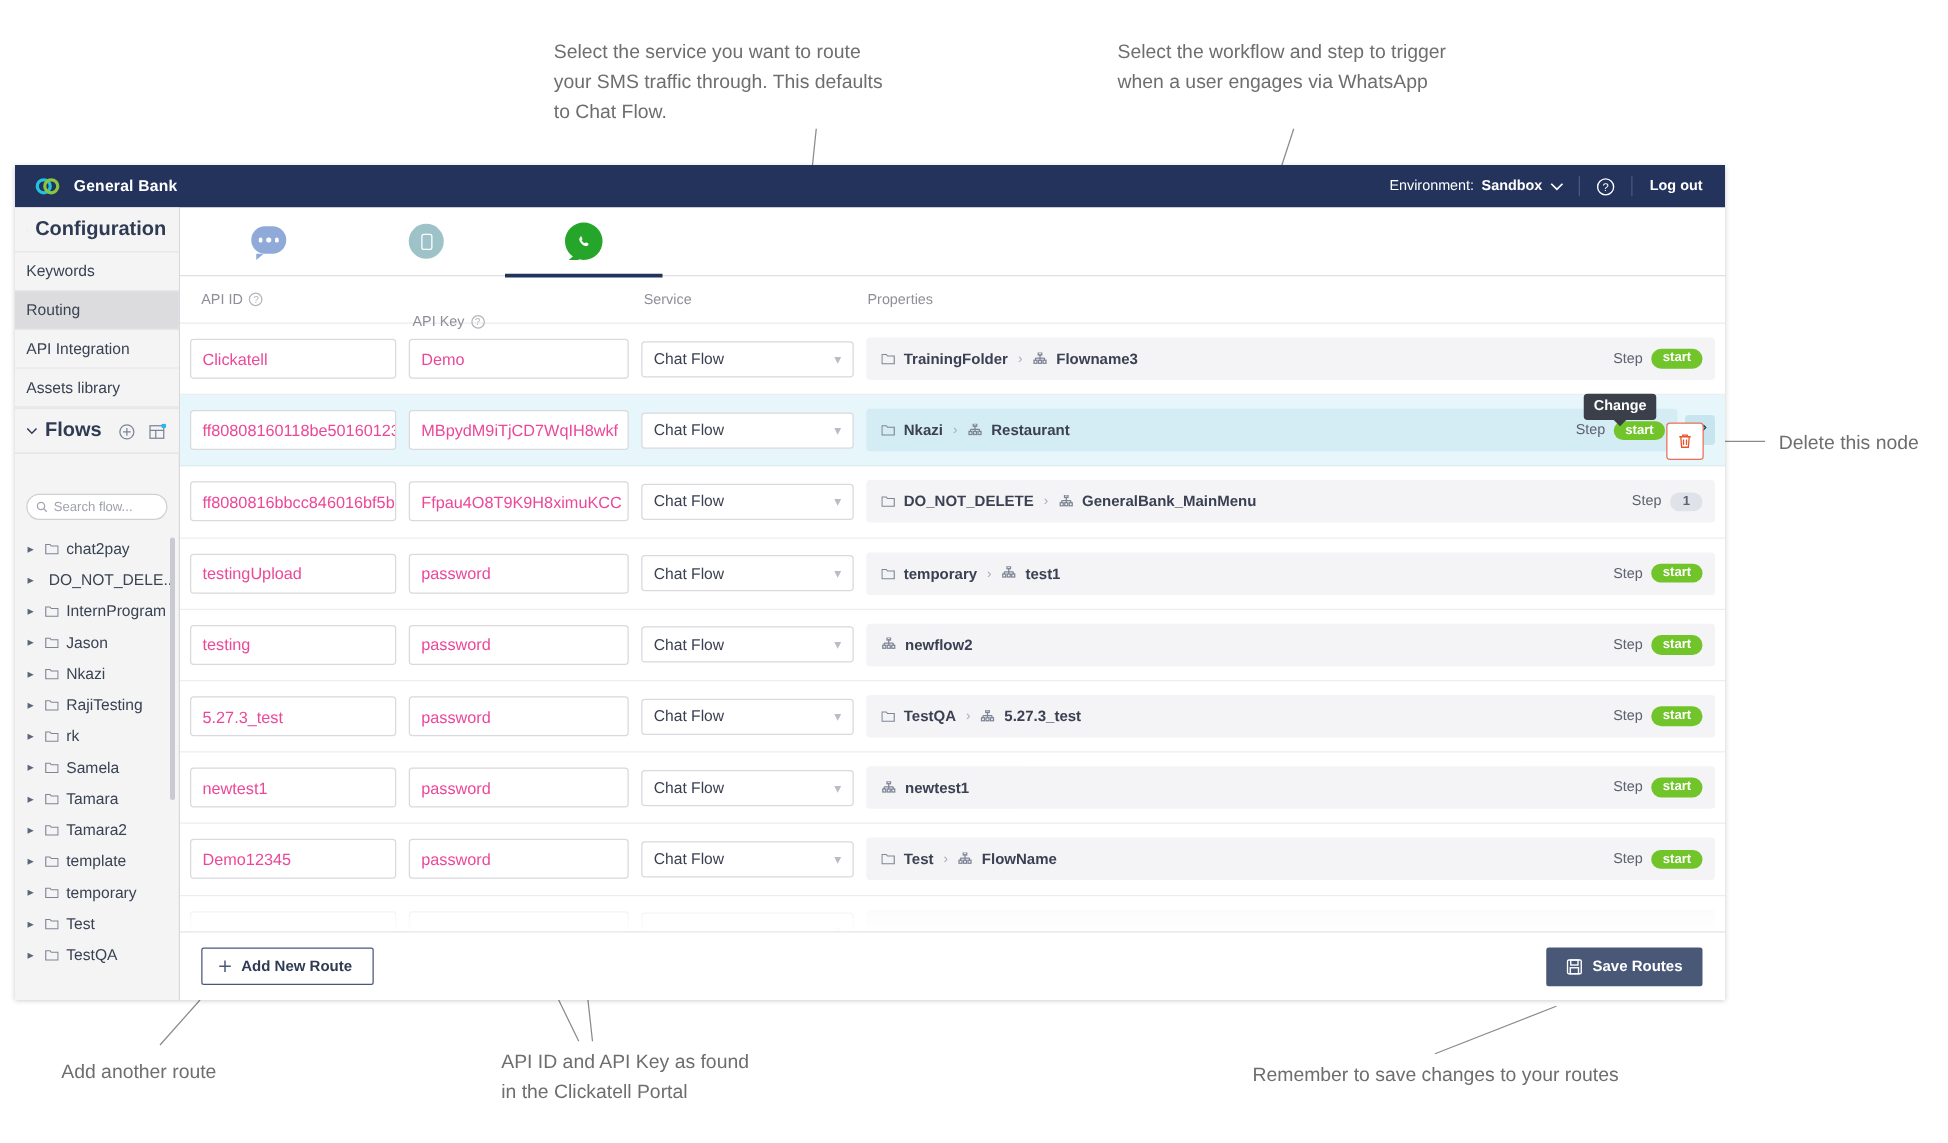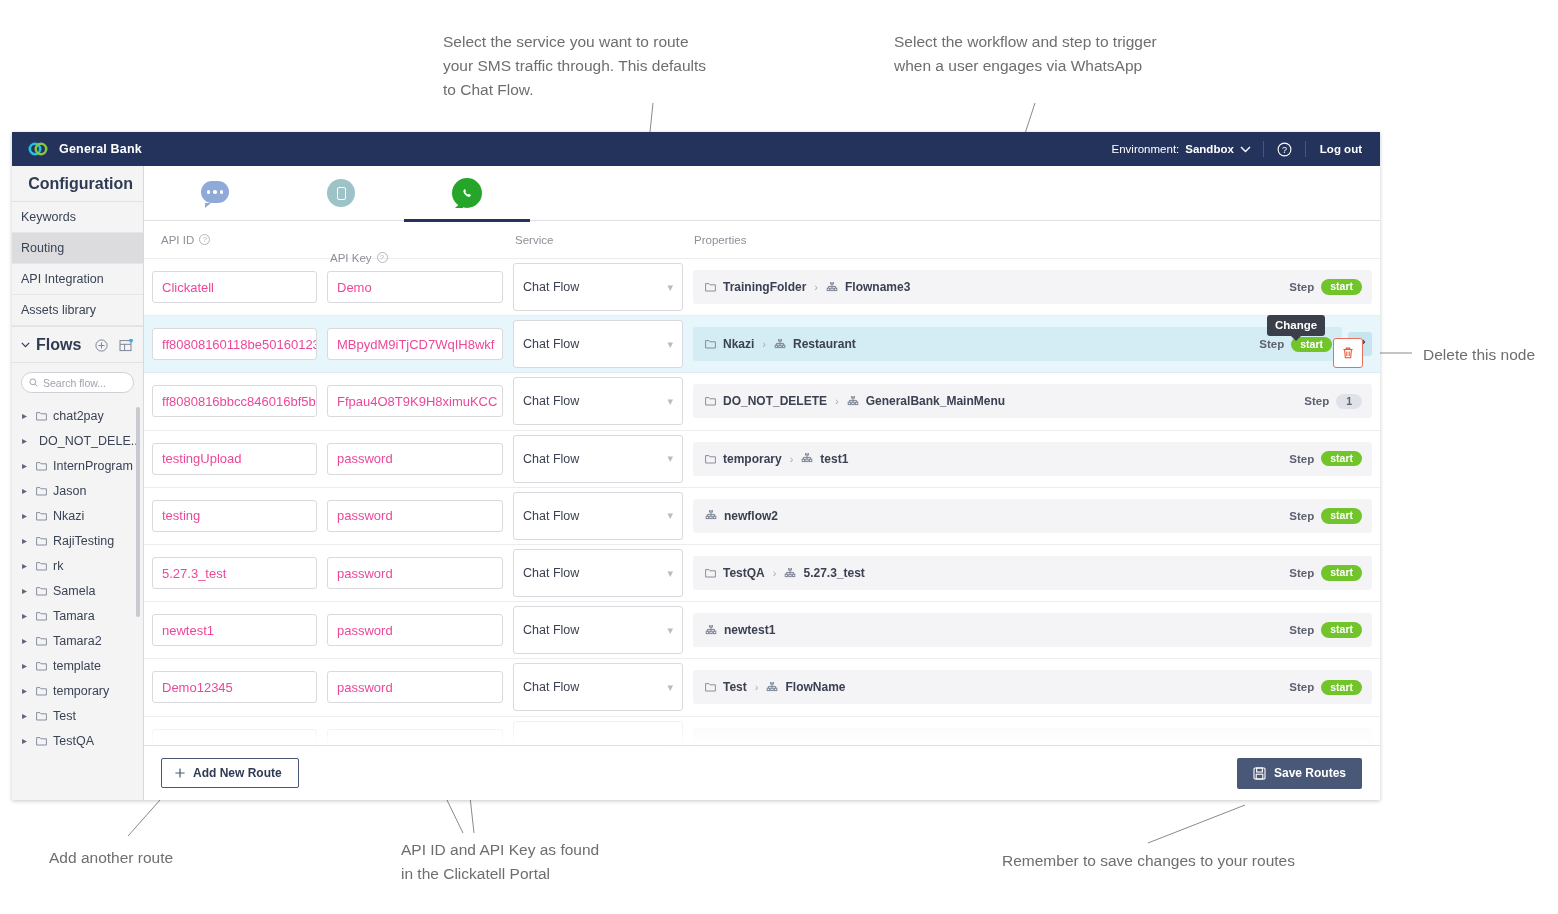--- a/index.html
+++ b/index.html
@@ -79,21 +79,21 @@
     border-bottom:1px solid #e6e6ea;
     background:#f4f4f5;
     cursor:pointer;
   }
   .side-item.active { background:#dcdcde; }
   .flow-search-wrap { padding:9px 9px 6px 9px; }
   .flow-search {
     display:flex; align-items:center; gap:5px;
     border:1px solid #cfd0d6; border-radius:11px;
     background:#fff; height:21px; padding:0 7px;
-    font-size:10.5px; color:#a0a3ad;
+    font-size:10.5px; color:#a0a3ad;margin-top:23px;
   }
   #flow-list { flex:1; overflow:hidden; position:relative; padding-top:4px; }
   .flow-row {
     display:flex; align-items:center; gap:6px;
     padding:5.5px 8px 5.5px 10px;
     font-size:12.5px; color:#3a4354; cursor:pointer;
     white-space:nowrap;
   }
   .flow-caret { color:#5d6678; font-size:10px; width:8px; }
   #flow-scrollbar {
@@ -181,41 +181,41 @@
   .tinput {
     width:100%; height:32px;
     border:1px solid #d9d9de; border-radius:3px;
     background:#fff;
     font-size:13px; color:#ec4899;
     padding:0 9px;
     display:flex; align-items:center;
     overflow:hidden; white-space:nowrap;
   }
   .tselect {
-    width:100%; height:48px;
+    width:100%; height:29px;
     border:1px solid #d9d9de; border-radius:3px;
     background:#fff;
     font-size:12.5px; color:#3b4152;
     padding:0 9px;
     display:flex; align-items:center; justify-content:space-between;
   }
   .chev { color:#b9bcc6; font-size:11px; }
 
   .props-box {
     flex:1; height:34px; border-radius:3px;
     background:#f4f4f6;
     display:flex; align-items:center;
     padding:0 10px 0 12px;
     font-size:12px; color:#3b4152; font-weight:bold;
   }
   .route-row.highlight .props-box { background:#d4ecf3; }
   .props-left { display:flex; align-items:center; gap:7px; flex:1; min-width:0; }
   .props-left .sepchev { color:#a7abb6; font-weight:normal; font-size:11px; margin:0 1px; }
   .props-right { display:flex; align-items:center; gap:7px; }
-  .step-label { font-size:11.5px; color:#5d6170; font-weight:bold; }
+  .step-label { font-size:11.5px; color:#5d6170; font-weight:normal; }
   .pill {
     background:#72c42b; color:#fff;
     font-size:10.5px; font-weight:bold;
     border-radius:9px; padding:2px 9px 3px 9px;
     line-height:1;
   }
   .pill.num { background:#dfe2e9; color:#5d6170; padding:2px 10px 3px 10px; }
 
   .edit-btn {
     width:24px;height:24px;border-radius:3px;

